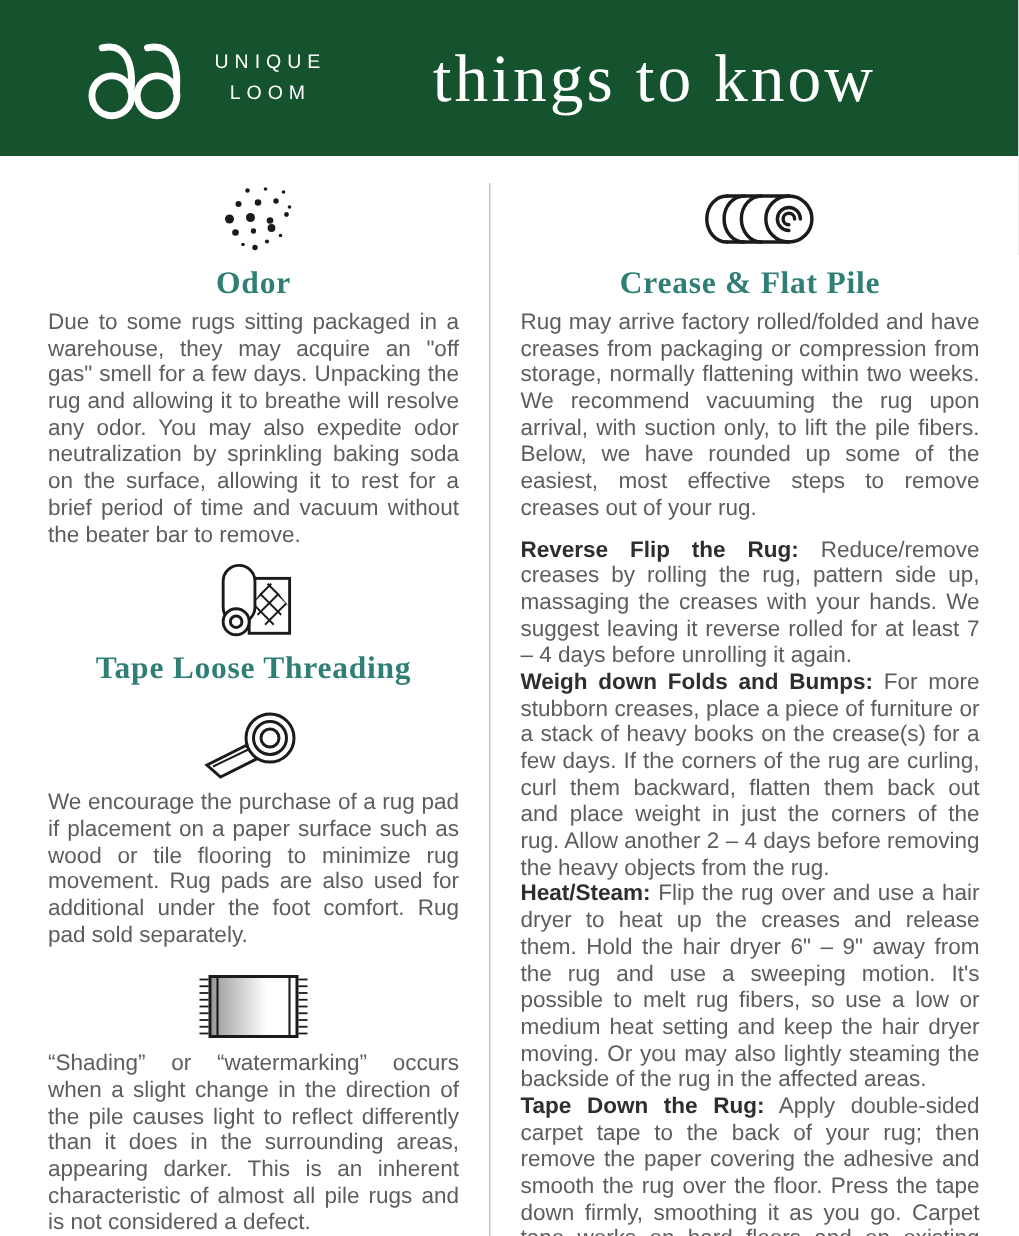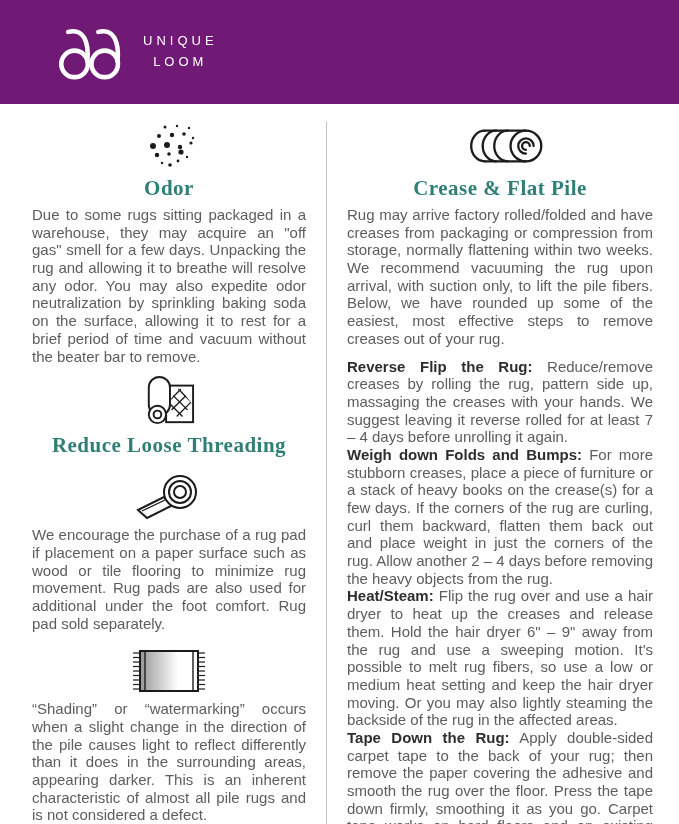--- a/index.html
+++ b/index.html
@@ -1,19 +1,19 @@
 <!DOCTYPE html>
 <html><head>
 <meta charset="utf-8">
 <style>
   html,body{margin:0;padding:0;background:#e8e8e8;}
   .page{width:679px;height:824px;background:#ffffff;overflow:hidden;position:relative;
         font-family:"Liberation Sans",sans-serif;}
   
-  .header{height:104px;background:#701a75;display:flex;align-items:center;
+  .header{height:104px;background:#14532d;display:flex;align-items:center;
           padding:0 18px 0 52px;box-sizing:border-box;}
   .brand{display:flex;align-items:center;gap:13px;flex:0 0 auto;}
   .brand-text{color:#ffffff;font-size:13px;letter-spacing:4px;text-align:center;
               line-height:1.6;font-weight:500;}
   .header-title{flex:1;text-align:center;color:#ffffff;
                 font-family:"Liberation Serif",serif;font-size:45px;
                 letter-spacing:2px;padding-right:6px;white-space:nowrap;}
   
   .content{display:flex;box-sizing:border-box;padding:14px 26px 0 32px;height:720px;}
   .col-left{width:274px;flex:0 0 274px;padding-right:20px;}
@@ -41,20 +41,21 @@
           <path d="M38,45 C40,24 34,9 17,13"></path>
           <circle cx="57" cy="48" r="14.5"></circle>
           <path d="M71,45 C73,24 67,9 50,13"></path>
         </svg>
       </span>
       <span class="brand-text">
         <span>UNIQUE</span><br>
         <span>LOOM</span>
       </span>
     </div>
+    <div class="header-title">things to know</div>
   </div>
 
   <div class="content">
 
     <div class="col-left">
 
       <div class="section">
         <div class="icon-wrap">
           <svg width="58" height="46" viewBox="0 0 58 46" fill="#1b1b1b">
             <circle cx="25" cy="3" r="1.5"></circle>
@@ -98,21 +99,21 @@
               <line x1="60" y1="20" x2="30" y2="50"></line>
                 <line x1="54" y1="14" x2="24" y2="44"></line>
               <line x1="48" y1="8" x2="18" y2="38"></line>
                 <line x1="42" y1="2" x2="12" y2="32"></line>
             </g>
             <rect x="8" y="2" width="22" height="40" rx="11" fill="#ffffff"></rect>
             <circle cx="17" cy="41" r="9" fill="#ffffff"></circle>
             <circle cx="17" cy="41" r="4" fill="#ffffff"></circle>
           </svg>
         </div>
-        <h2 class="sec-head">Reduce Loose Threading</h2>
+        <h2 class="sec-head">Tape Loose Threading</h2>
       </div>
 
       <div class="section">
         <div class="icon-wrap">
           <svg width="66" height="50" viewBox="0 0 66 50" fill="none" stroke="#1b1b1b" stroke-width="2">
             <polygon points="2,40 28,27 37,35 11,48" fill="#ffffff"></polygon>
             <line x1="6" y1="41" x2="31" y2="29" stroke-width="1.3"></line>
             <circle cx="44" cy="22" r="16" fill="#ffffff"></circle>
             <circle cx="44" cy="22" r="11"></circle>
             <circle cx="44" cy="22" r="6"></circle>

